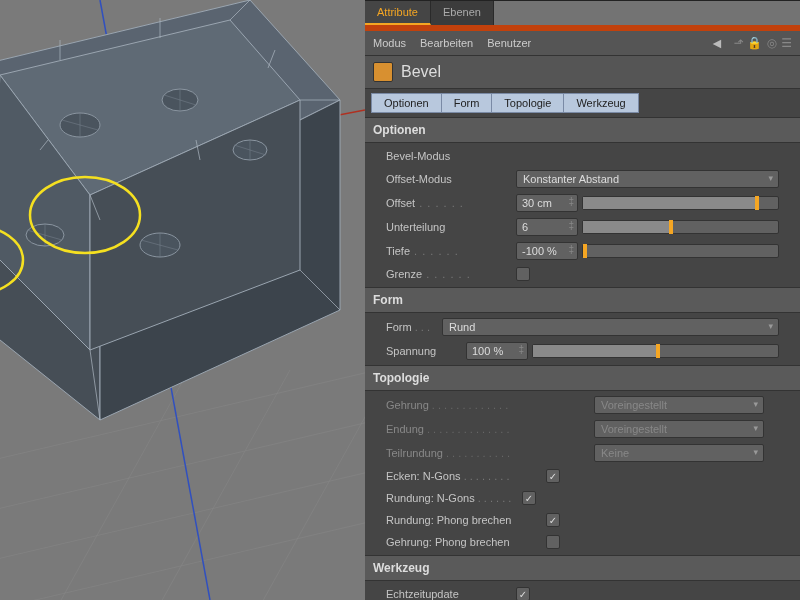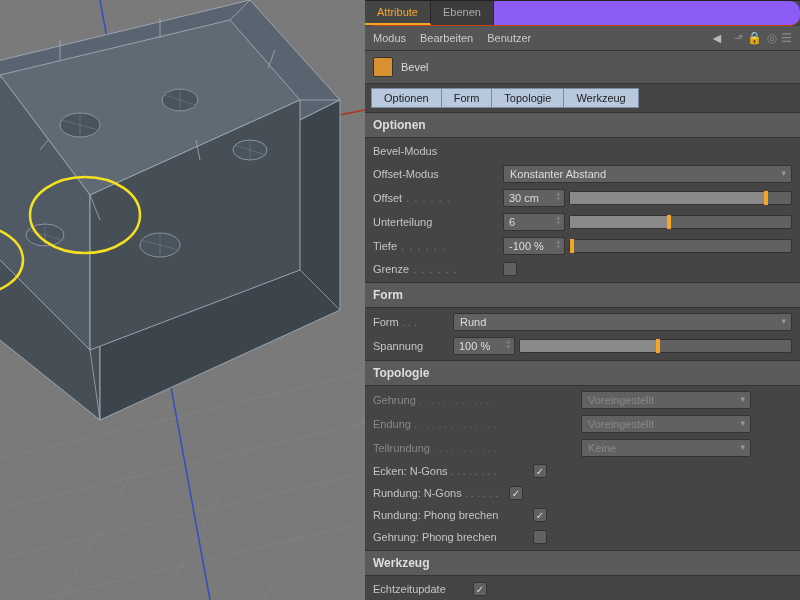--- a/index.html
+++ b/index.html
@@ -7,41 +7,41 @@
   
   
   .viewport { width: 365px; height: 600px; background: #7a7a7a; position: relative; overflow: hidden; }
   .viewport svg { position: absolute; top: 0; left: 0; }
   
   
   .panel { width: 435px; height: 600px; background: #454545; color: #c5c5c5; font-size: 11px; display: flex; flex-direction: column; }
   
   .obj-area { height: 48px; background: #3c3c3c; border-bottom: 1px solid #222; }
   
-  .tabs { display: flex; background: #8b5cf6; border-bottom: 1px solid #c2410c; border-radius: 10px; }
+  .tabs { display: flex; background: #737373; border-bottom: 6px solid #c2410c; }
   .tab { padding: 5px 12px; background: #3c3c3c; border-right: 1px solid #2a2a2a; cursor: pointer; color: #aaa; }
   .tab.active { color: #f5a623; border-bottom: 2px solid #f5a623; background: #454545; }
   
   .menubar { display: flex; align-items: center; background: #555; padding: 4px 8px; border-bottom: 1px solid #333; }
   .menubar .mitem { margin-right: 14px; color: #ccc; cursor: pointer; }
   .menubar .spacer { flex: 1; }
   .menubar .icon { margin-left: 4px; color: #888; font-size: 12px; }
   .menubar .arrow { font-size: 14px; color: #bbb; margin-right: 6px; }
   
   .tool-header { display: flex; align-items: center; padding: 6px 8px; background: #555; border-bottom: 1px solid #333; }
   .tool-header .cube { width: 20px; height: 20px; background: #d89030; margin-right: 8px; border: 1px solid #333; border-radius: 2px; }
-  .tool-header .name { font-size: 11px; color: #ddd; }
+  .tool-header .name { font-size: 16px; color: #ddd; }
   
   .subtabs { display: flex; padding: 4px 6px; background: #454545; gap: 0; }
   .subtab { padding: 3px 12px; background: #b8c8dd; color: #222; border: 1px solid #7a8aa5; border-left: none; cursor: pointer; font-size: 11px; }
   .subtab:first-child { border-left: 1px solid #7a8aa5; }
   
   .section-head { padding: 5px 8px; background: #5a5a5a; font-weight: bold; color: #ddd; border-top: 1px solid #333; border-bottom: 1px solid #333; font-size: 12px; }
   
-  .rows { padding: 2px 0; }
+  .rows { padding: 2px 13px; }
   .row { display: flex; align-items: center; padding: 3px 8px; min-height: 22px; }
   .row.dim { color: #888; }
   .label { width: 130px; color: inherit; white-space: nowrap; overflow: hidden; }
   .dots-short::after { content: " . . . . . ."; color: #777; letter-spacing: 1px; }
   
   .dropdown { flex: 1; background: #616161; border: 1px solid #333; border-radius: 2px; padding: 2px 18px 2px 6px; color: #ddd; position: relative; cursor: pointer; }
   .dropdown::after { content: "▾"; position: absolute; right: 5px; top: 2px; color: #999; font-size: 9px; }
   .dropdown.dim { color: #888; margin-left: 48px; }
   
   .numbox { width: 62px; background: #616161; border: 1px solid #333; border-radius: 2px; padding: 2px 14px 2px 5px; color: #ddd; position: relative; margin-right: 4px; }
@@ -191,21 +191,21 @@
     </div>
     <div class="row">
       <div class="label dots-short">Grenze</div>
       <div class="check"></div>
     </div>
   </div>
 
   <div class="section-head">Form</div>
   <div class="rows">
     <div class="row">
-      <div class="label" style="width:80px"><span>Form</span><span style="color:#777"> . . .</span></div>
+      <div class="label" style="width:56px"><span>Form</span><span style="color:#777"> . . .</span></div>
       <div class="dropdown">Rund</div>
     </div>
     <div class="row">
       <div class="label" style="width:80px">Spannung</div>
       <div class="numbox">100 %</div>
       <div class="slider">
         <div class="slider-fill" style="width:50%"></div>
           <div class="slider-knob" style="left:50%"></div>
       </div>
     </div>
@@ -239,18 +239,18 @@
     </div>
     <div class="row">
       <div class="label" style="width:160px"><span>Gehrung: Phong brechen</span></div>
       <div class="check"></div>
     </div>
   </div>
 
   <div class="section-head">Werkzeug</div>
   <div class="rows">
     <div class="row">
-      <div class="label" style="width:100px"><span>Echtzeitupdate</span></div>
+      <div class="label" style="width:130px"><span>Echtzeitupdate</span></div>
       <div class="check">✓</div>
     </div>
 
   </div>
 </div>
 
 </body></html>

